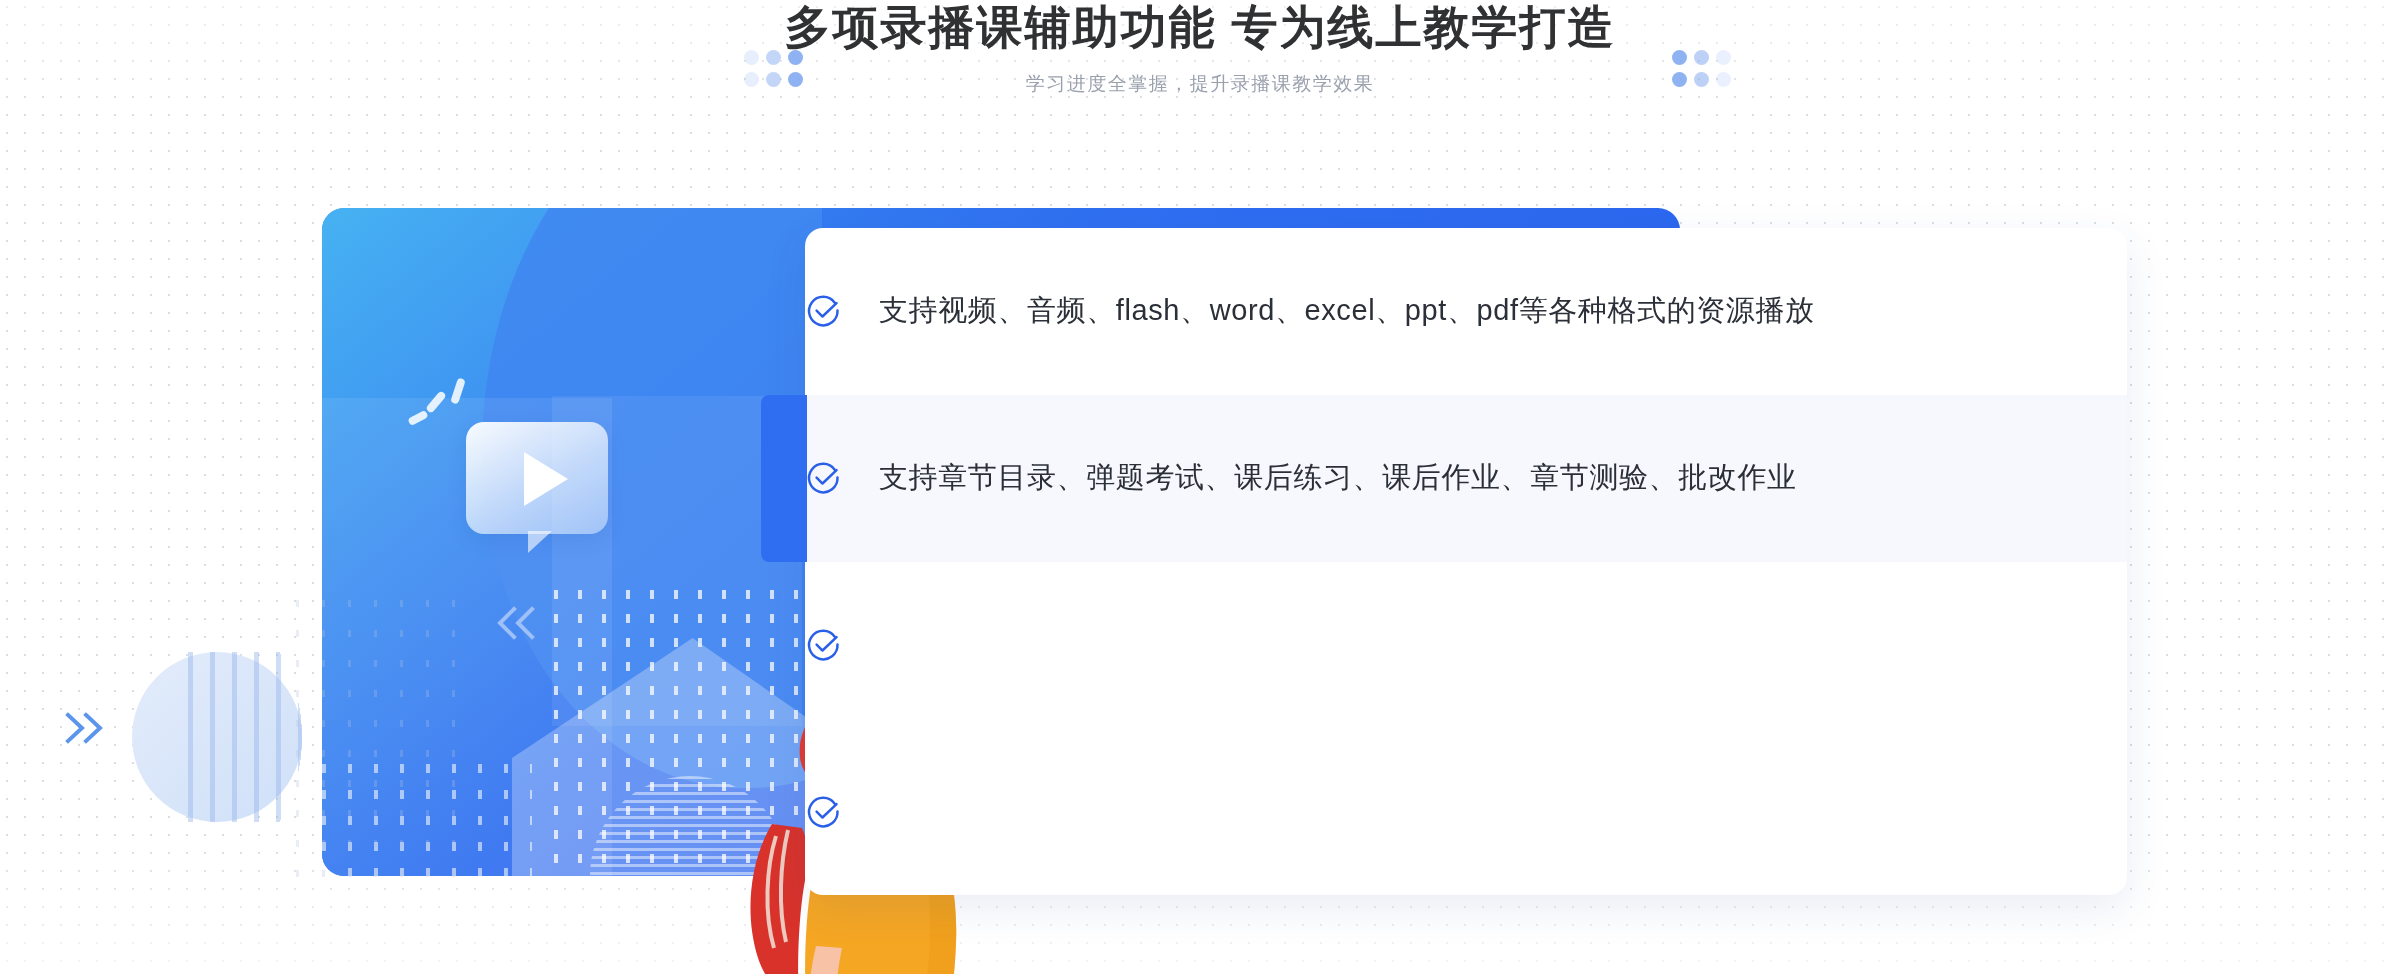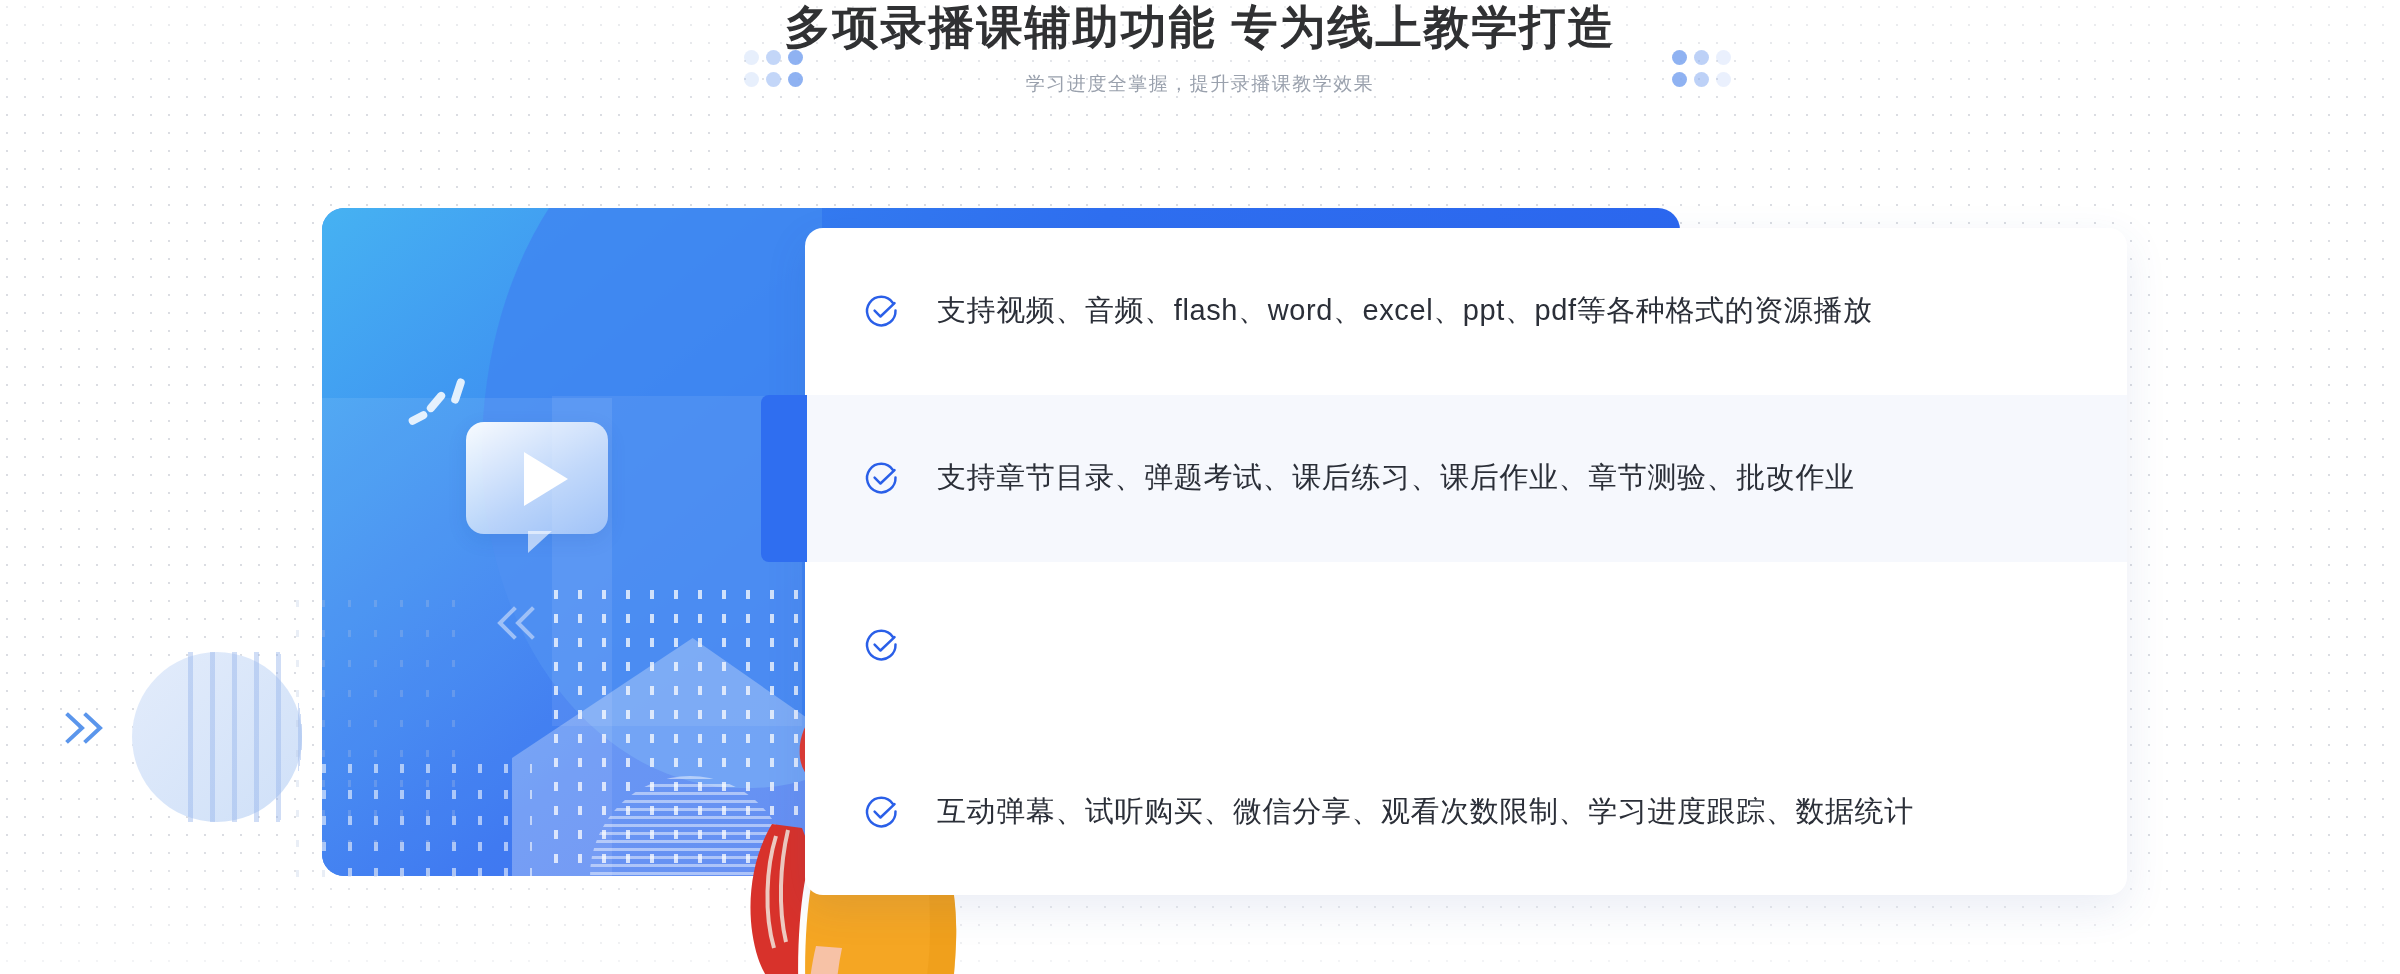--- a/index.html
+++ b/index.html
@@ -146,21 +146,21 @@
   
   #content-card{
     position:absolute; left:805px; top:228px; width:1322px; height:667px;
     background:#ffffff; border-radius:18px;
     box-shadow:0 14px 42px rgba(45,75,155,.10);
     overflow:visible;
   }
   #feature-list{ position:absolute; inset:0; display:flex; flex-direction:column; }
   .feature-row{
     position:relative; flex:1;
-    display:flex; align-items:center; gap:36px; padding-left:58px;
+    display:flex; align-items:center; gap:36px; 
   }
   .feature-row.is-active{
     background:#f6f8fd;
   }
   .feature-row.is-active:before{
     content:""; position:absolute; left:-44px; top:0; width:46px; height:100%;
     background:#2f6ef0; border-radius:8px 0 0 8px;
   }
   .check-icon{ width:38px; height:38px; flex:0 0 38px; }
   .feature-text{
@@ -319,21 +319,20 @@
         <path d="M31.5 11.5 A15 15 0 1 0 34.2 19.4" fill="none" stroke="#2a5fe8" stroke-width="2.6" stroke-linecap="round"></path>
         <path d="M12.2 19.6 L18.4 25.8 L33.2 11.6" fill="none" stroke="#2a5fe8" stroke-width="2.6" stroke-linecap="round" stroke-linejoin="round"></path>
       </svg>
     </div>
 
     <div class="feature-row">
       <svg class="check-icon" viewBox="0 0 40 40">
         <path d="M31.5 11.5 A15 15 0 1 0 34.2 19.4" fill="none" stroke="#2a5fe8" stroke-width="2.6" stroke-linecap="round"></path>
         <path d="M12.2 19.6 L18.4 25.8 L33.2 11.6" fill="none" stroke="#2a5fe8" stroke-width="2.6" stroke-linecap="round" stroke-linejoin="round"></path>
       </svg>
-      <div class="feature-text">互动弹幕、试听购买、微信分享、观看次数限制、学习进度跟踪、数据统计</div>
     </div>
 
   </div>
 </div>
 
 <div id="deco-circle-big"></div>
 <div id="deco-circle-ticks"></div>
 <div id="speck-field"></div>
 
 <svg id="chevron-right-deco" width="44" height="32" viewBox="0 0 44 32">

